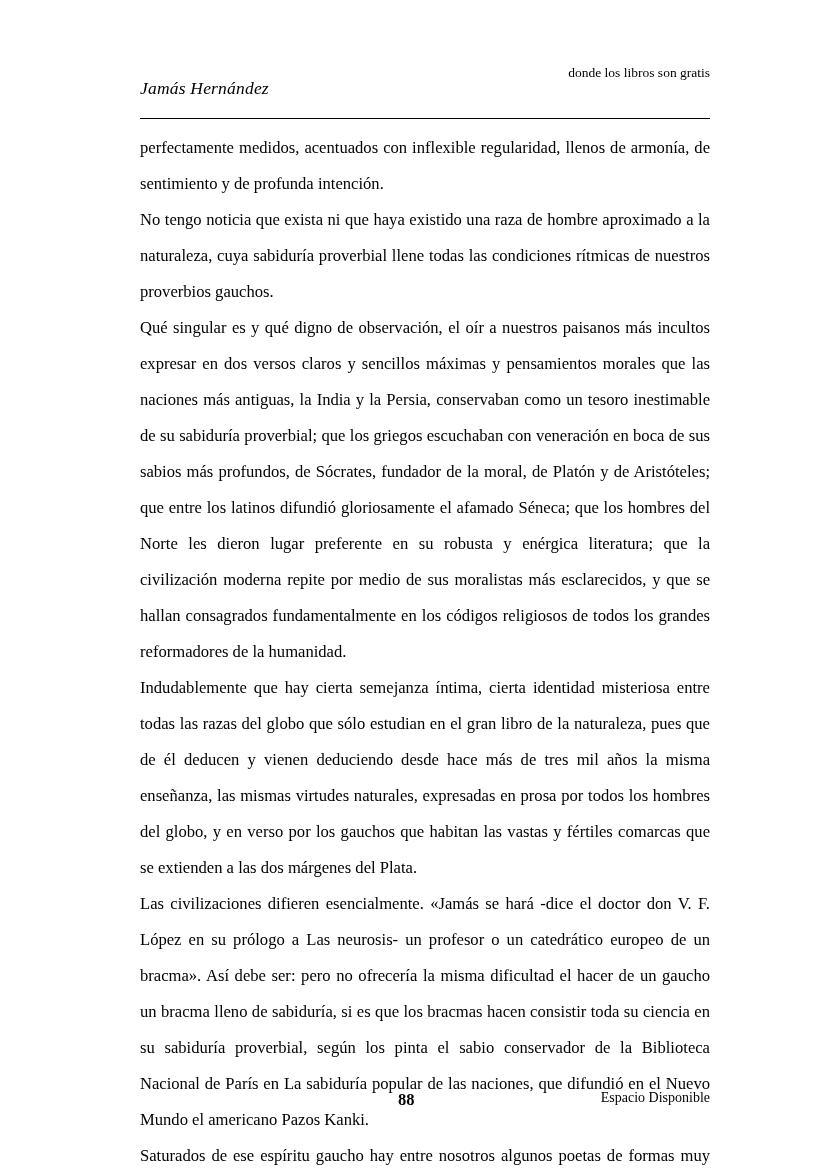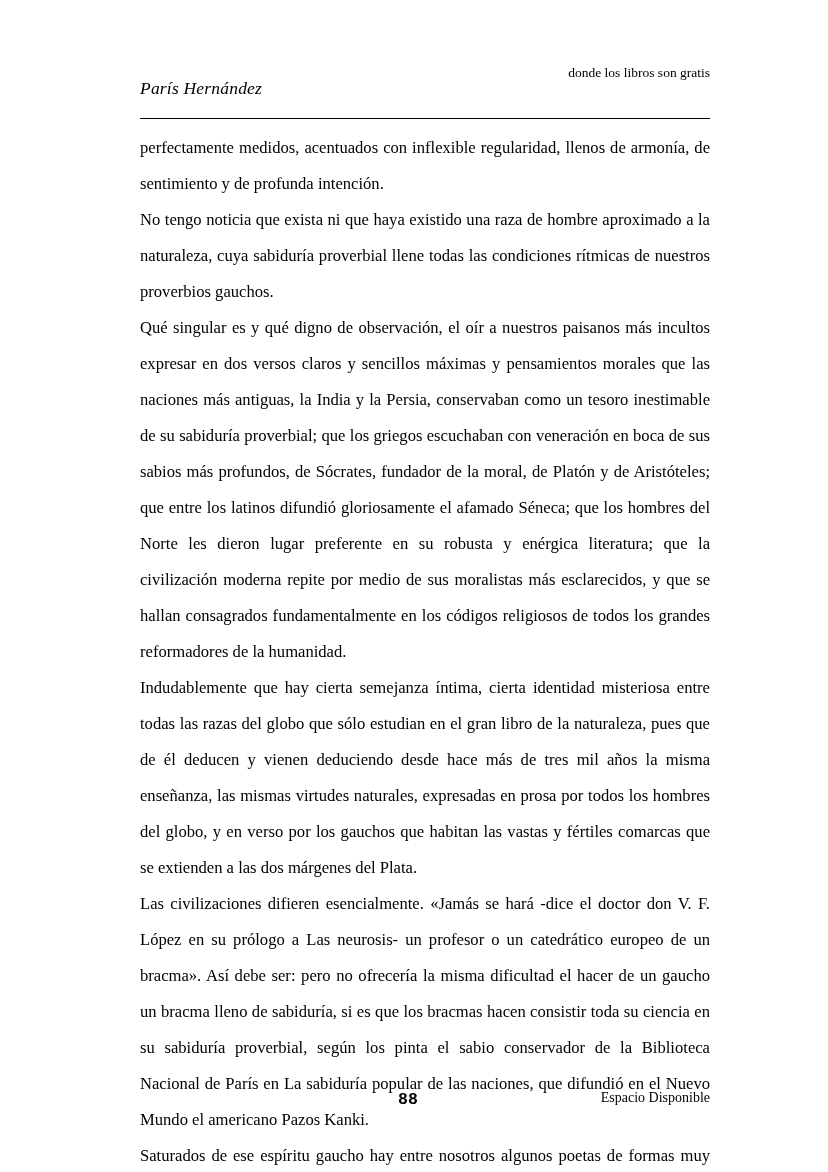--- a/index.html
+++ b/index.html
@@ -95,42 +95,42 @@
     position: absolute;
     left: 140px;
     top: 1090px;
     width: 570px;
     height: 40px;
   }
   .page-number {
     position: absolute;
     left: 258px;
     top: 0;
-    font-family: Liberation Mono, monospace;
+    font-family: Liberation Serif, serif;
     font-size: 16.5px;
     font-weight: bold;
     color: #000;
   }
   .footer-note {
     position: absolute;
     right: 0;
     top: 0;
     font-family: "Liberation Serif", serif;
     font-size: 14px;
     color: #000;
     white-space: nowrap;
   }
 </style>
 </head>
 <body>
 
 <div class="page">
 
   <div class="header">
-    <div class="header-author">París Hernández</div>
+    <div class="header-author">Jamás Hernández</div>
     <div class="header-site">
       <div class="site-sub">donde los libros son gratis</div>
     </div>
   </div>
 
   <div class="rule"></div>
 
   <div class="content">
     <p>perfectamente medidos, acentuados con inflexible regularidad, llenos de armonía, de sentimiento y de profunda intención.</p>
     <p>No tengo noticia que exista ni que haya existido una raza de hombre aproximado a la naturaleza, cuya sabiduría proverbial llene todas las condiciones rítmicas de nuestros proverbios gauchos.</p>

